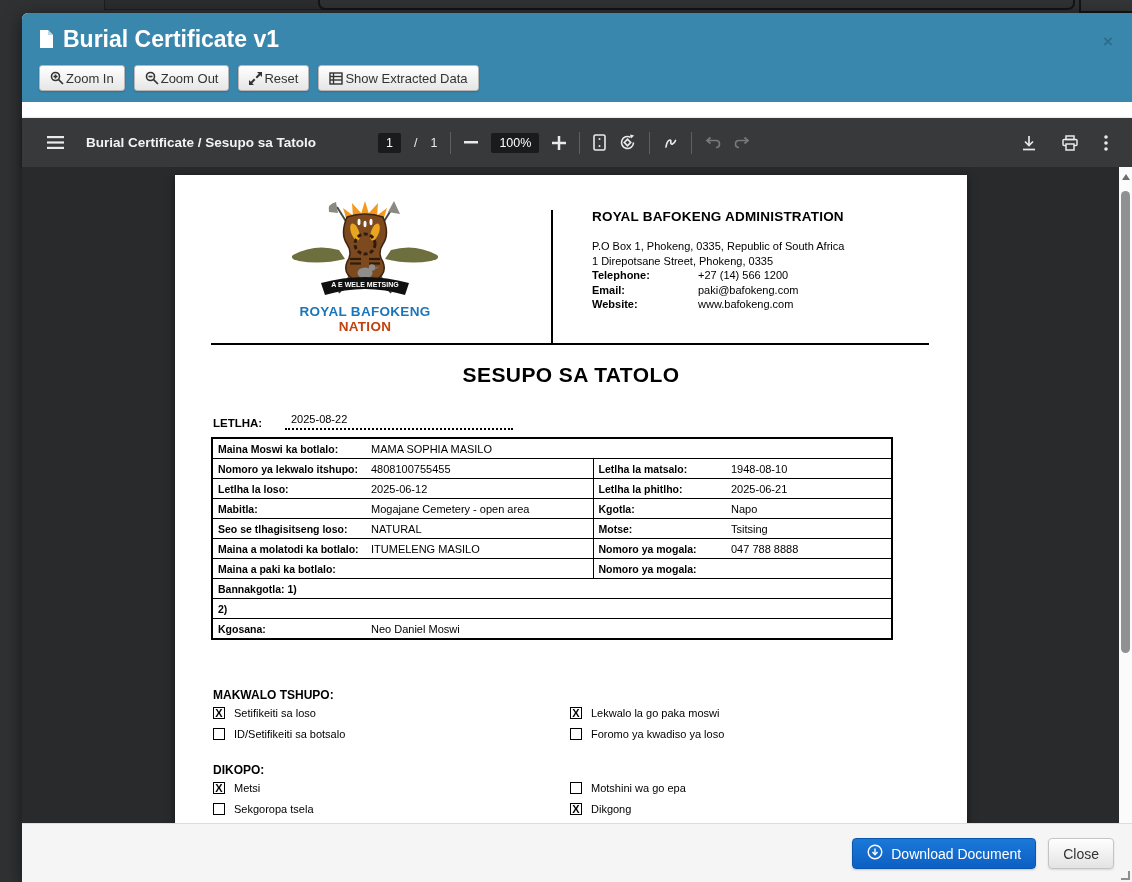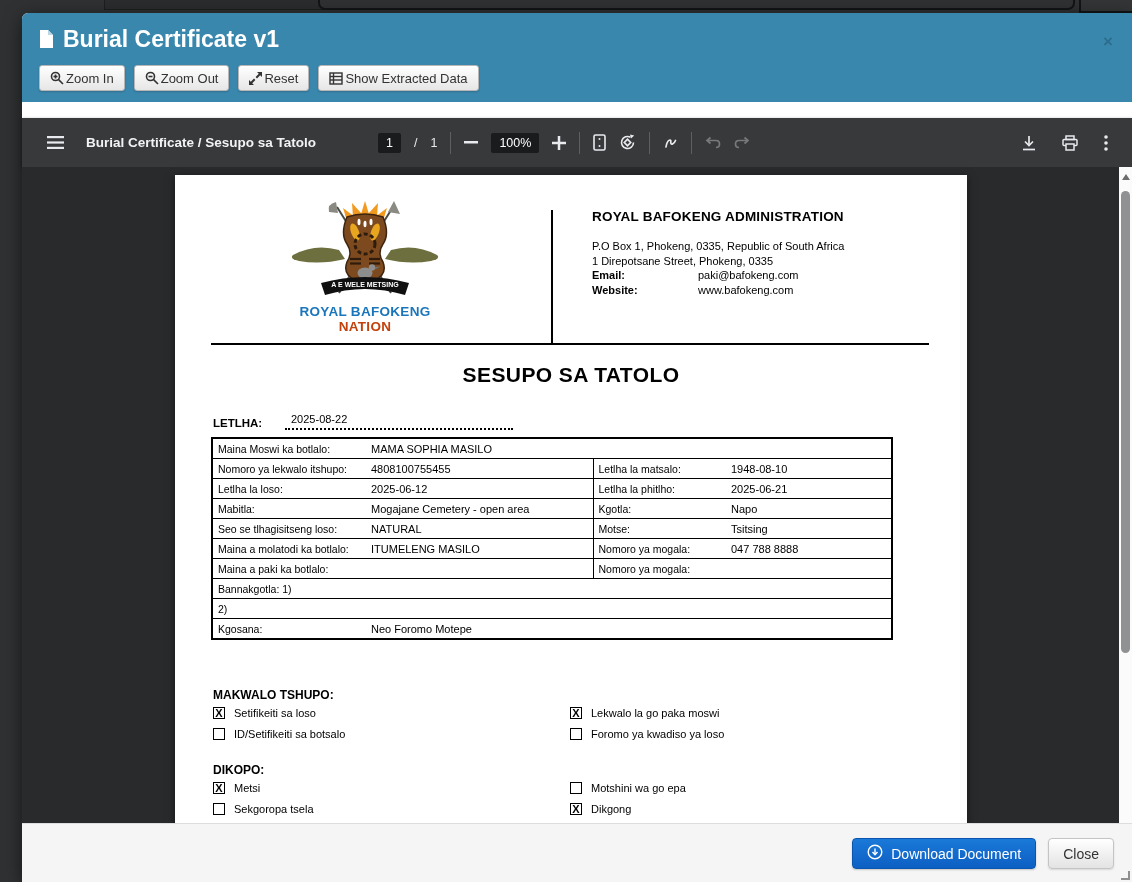--- a/index.html
+++ b/index.html
@@ -57,21 +57,21 @@
   .addr { font-size:11px; line-height:1.32; }
   .contact-row { display:flex; font-size:11px; line-height:1.32; }
   .contact-label { font-weight:bold; width:106px; }
   .hrule { position:absolute; left:36px; top:168px; width:718px; height:2px; background:#000; }
   .doc-title { position:absolute; left:0; top:188px; width:100%; text-align:center; font-size:21px; font-weight:bold; letter-spacing:.4px; }
   .date-label { position:absolute; left:38px; top:242px; font-size:11.5px; font-weight:bold; }
   .date-value { position:absolute; left:110px; top:238px; width:228px; font-size:11px; padding:0 0 3px 6px;
                 border-bottom:2px dotted #000; }
   .doc-table { position:absolute; left:36px; top:262px; width:680px; border-collapse:collapse; border:2px solid #000; table-layout:fixed; }
   .doc-table td { border-top:1.5px solid #000; font-size:10.5px; padding:4px 5px 3px; height:15px; vertical-align:middle; overflow:hidden; }
-  .doc-table td.lab { font-weight:normal; white-space:nowrap; }
+  .doc-table td.lab { font-weight:bold; white-space:nowrap; }
   .doc-table td.val { font-size:11px; white-space:nowrap; }
   .doc-table td.divide { border-left:1.5px solid #000; }
   .cb-section { position:absolute; left:38px; width:690px; }
   #makwalo { top:513px; } #dikopo { top:588px; }
   .cb-head { font-size:12px; font-weight:bold; margin-bottom:5px; }
   .cb-grid { display:grid; grid-template-columns:357px 1fr; row-gap:9px; }
   .cb-item { display:flex; align-items:center; gap:9px; font-size:11px; }
   .cb-box { width:12px; height:12px; border:1.6px solid #000; display:flex; align-items:center; justify-content:center;
             font-weight:bold; font-size:11px; line-height:1; flex:0 0 auto; }
 
@@ -295,20 +295,24 @@
           </div>
 
           <div class="vdivider"></div>
 
           <div class="org-block">
             <div class="org-name">ROYAL BAFOKENG ADMINISTRATION</div>
             <div class="addr">P.O Box 1, Phokeng, 0335, Republic of South Africa</div>
             <div class="addr">1 Direpotsane Street, Phokeng, 0335</div>
             <div>
                 <div class="contact-row">
+                  <span class="contact-label">Telephone:</span>
+                  <span class="contact-value">+27 (14) 566 1200</span>
+                </div>
+                <div class="contact-row">
                   <span class="contact-label">Email:</span>
                   <span class="contact-value">paki@bafokeng.com</span>
                 </div>
                 <div class="contact-row">
                   <span class="contact-label">Website:</span>
                   <span class="contact-value">www.bafokeng.com</span>
                 </div>
               </div>
           </div>
 
@@ -367,21 +371,21 @@
                   <td class="val"></td>
                 </tr>
                 <tr>
                   <td class="lab" colspan="4">Bannakgotla: 1)</td>
                 </tr>
                 <tr>
                   <td class="lab" colspan="4">2)</td>
                 </tr>
                 <tr>
                   <td class="lab">Kgosana:</td>
-                  <td class="val" colspan="3">Neo Foromo Motepe</td>
+                  <td class="val" colspan="3">Neo Daniel Moswi</td>
                 </tr>
               </tbody>
           </table>
 
           <div class="cb-section" id="makwalo">
             <div class="cb-head">MAKWALO TSHUPO:</div>
             <div class="cb-grid">
                 <div class="cb-item">
                   <span class="cb-box">X</span>
                   <span>Setifikeiti sa loso</span>

